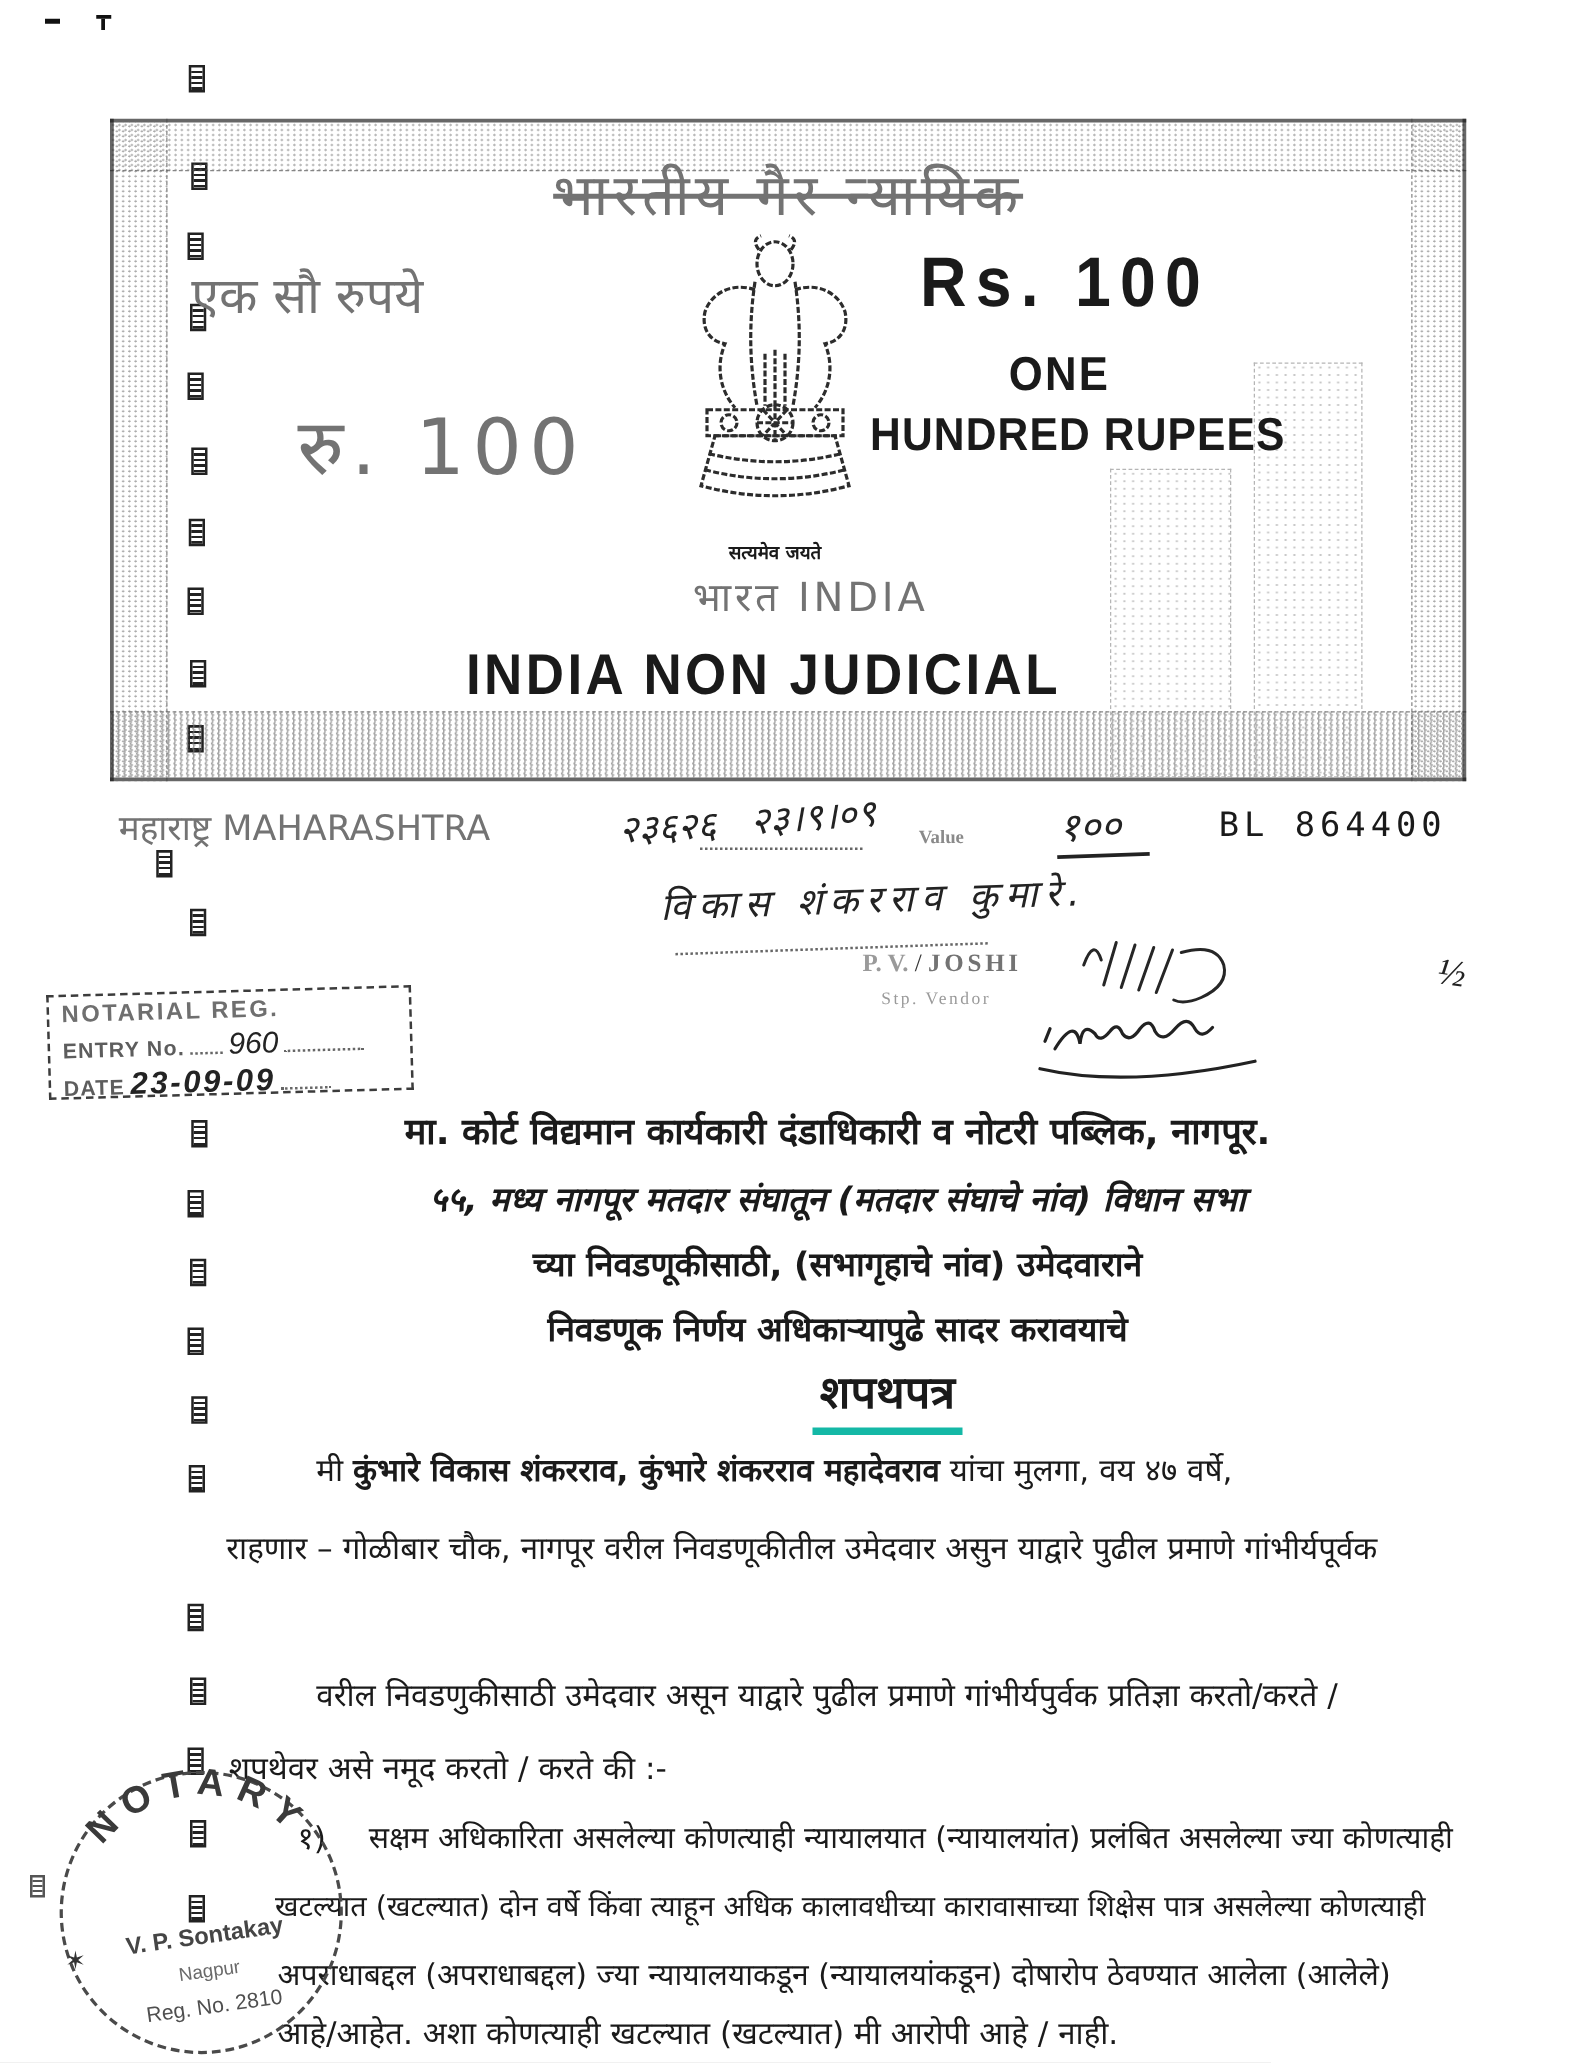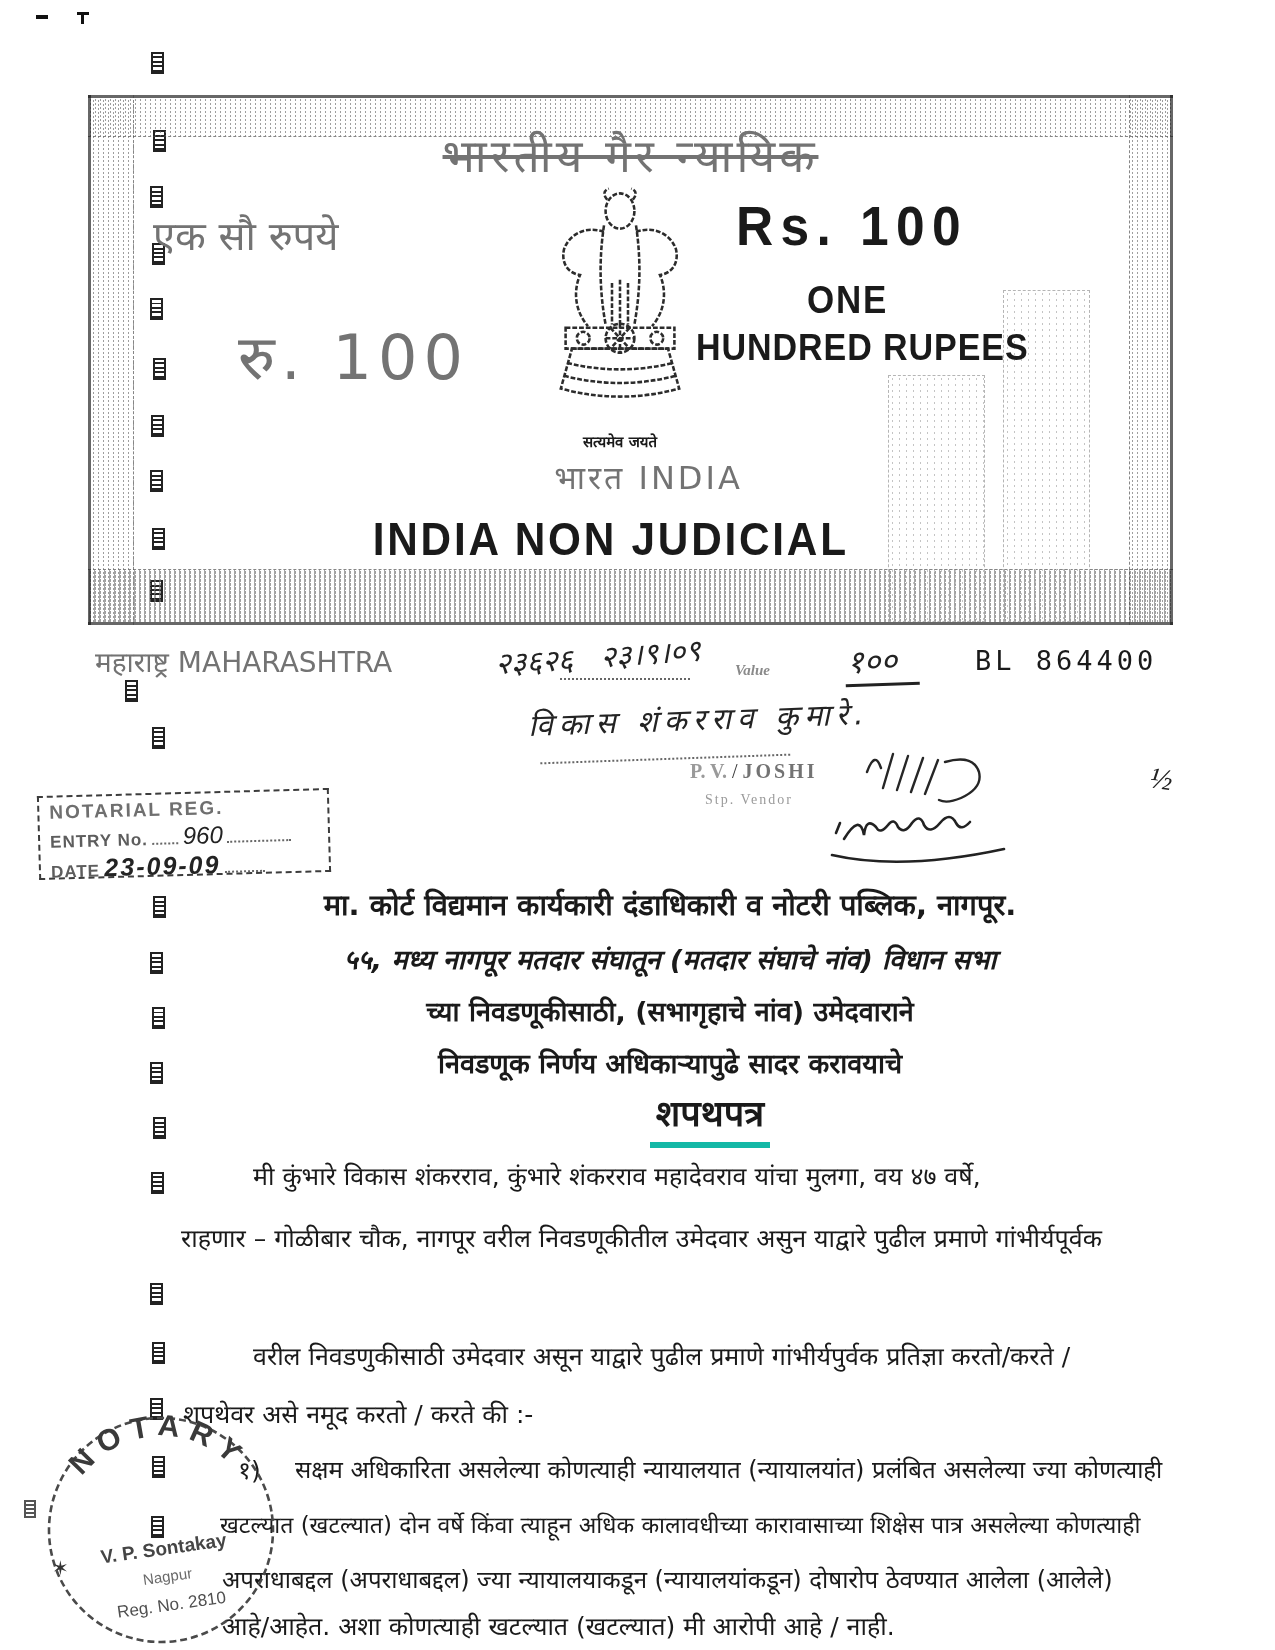--- a/index.html
+++ b/index.html
@@ -31,21 +31,21 @@
   
   .notbox{left:38px;top:792px;width:292px;height:84px;border:2px dashed #3c3c3c;transform:rotate(-1.6deg);
     padding:4px 10px;box-sizing:border-box;font-family:"Liberation Sans","DejaVu Sans",sans-serif;}
   .notbox .l1{color:#6f6f6f;font-weight:bold;font-size:19px;letter-spacing:2px;}
   .notbox .lab{color:#5d5d5d;font-weight:bold;font-size:17px;letter-spacing:1px;}
   
   .center-wrap{left:150px;width:1040px;text-align:center;}
   .h-line{font-weight:bold;font-size:27px;}
   .title{font-weight:bold;font-size:36px;border-bottom:6px solid #14b8a6;padding:0 6px 5px 6px;display:inline-block;}
   .body-line{font-size:25px;white-space:nowrap;}
-  .b{font-weight:normal;text-align:center;}
+  .b{font-weight:bold;text-align:center;}
   svg text{font-family:"Liberation Sans","DejaVu Sans",sans-serif;}
 </style>
 </head>
 <body>
 
 <div class="page">
 
   <div class="abs" style="left:36px;top:15px;width:12px;height:4px;background:#111;"></div>
   <div class="abs" style="left:77px;top:12px;width:12px;height:3px;background:#111;"></div>
   <div class="abs" style="left:81px;top:15px;width:3px;height:9px;background:#111;"></div>
@@ -118,21 +118,21 @@
     <div class="abs dev scan-bold" style="left:18px;top:360px;width:100%;text-align:center;font-size:32px;letter-spacing:3px;">भारत INDIA</div>
 
     <div class="abs eng-cond" style="left:210px;top:417px;width:680px;text-align:center;font-size:46px;letter-spacing:3px;">INDIA NON JUDICIAL</div>
   </div>
 
   <div class="abs dev scan-bold" style="left:95px;top:642px;font-size:28px;">महाराष्ट्र MAHARASHTRA</div>
 
   <div class="abs hand dev" style="left:495px;top:640px;font-size:30px;transform:rotate(-3deg);">२३६२६</div>
   <span class="abs leader" style="left:560px;top:662px;width:130px;"></span>
   <div class="abs hand dev" style="left:600px;top:632px;font-size:30px;transform:rotate(-4deg);">२३।९।०९</div>
-  <div class="abs" style="left:735px;top:662px;font-size:15px;color:#8a8a8a;font-weight:bold;font-style:italic;">Value</div>
+  <div class="abs" style="left:735px;top:662px;font-size:15px;color:#8a8a8a;font-weight:bold;">Value</div>
   <div class="abs hand dev" style="left:845px;top:638px;font-size:32px;border-bottom:3px solid #222;padding:0 22px 2px 2px;transform:rotate(-2deg);">१००</div>
 
   <div class="abs" style="left:975px;top:645px;font-size:27px;font-family:'DejaVu Sans Mono','Liberation Mono',monospace;letter-spacing:4px;">BL 864400</div>
 
   <div class="abs hand dev" style="left:528px;top:698px;font-size:30px;letter-spacing:6px;transform:rotate(-2deg);">विकास शंकरराव कुमारे.</div>
   <span class="abs leader" style="left:540px;top:742px;width:250px;transform:rotate(-2deg);"></span>
 
   <div class="abs" style="left:690px;top:760px;font-size:20px;">
     <span style="color:#9a9a9a;font-weight:bold;">P. V.</span>
     <span style="color:#333;">/</span>

